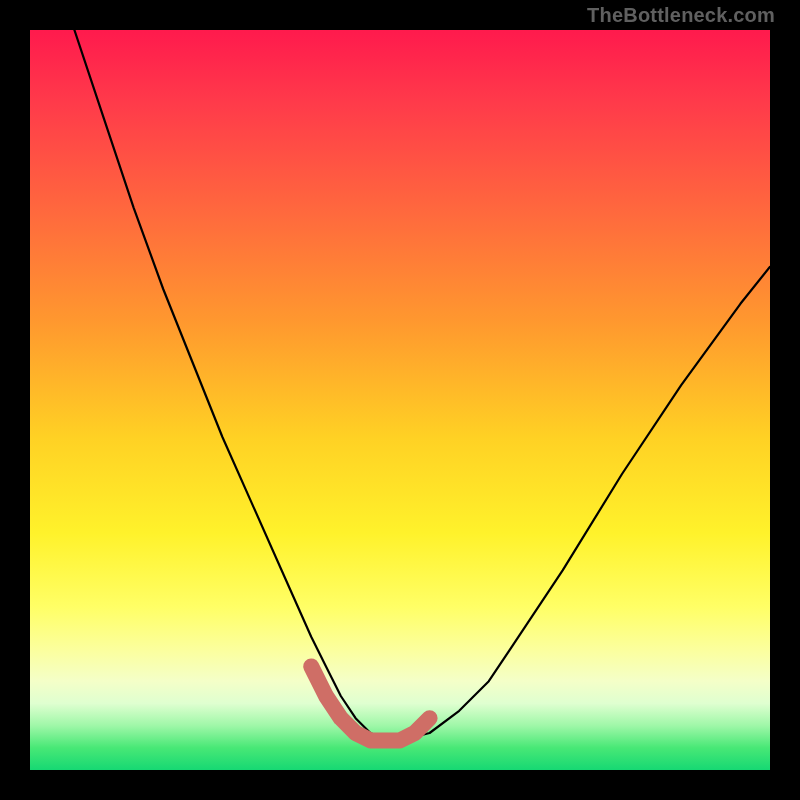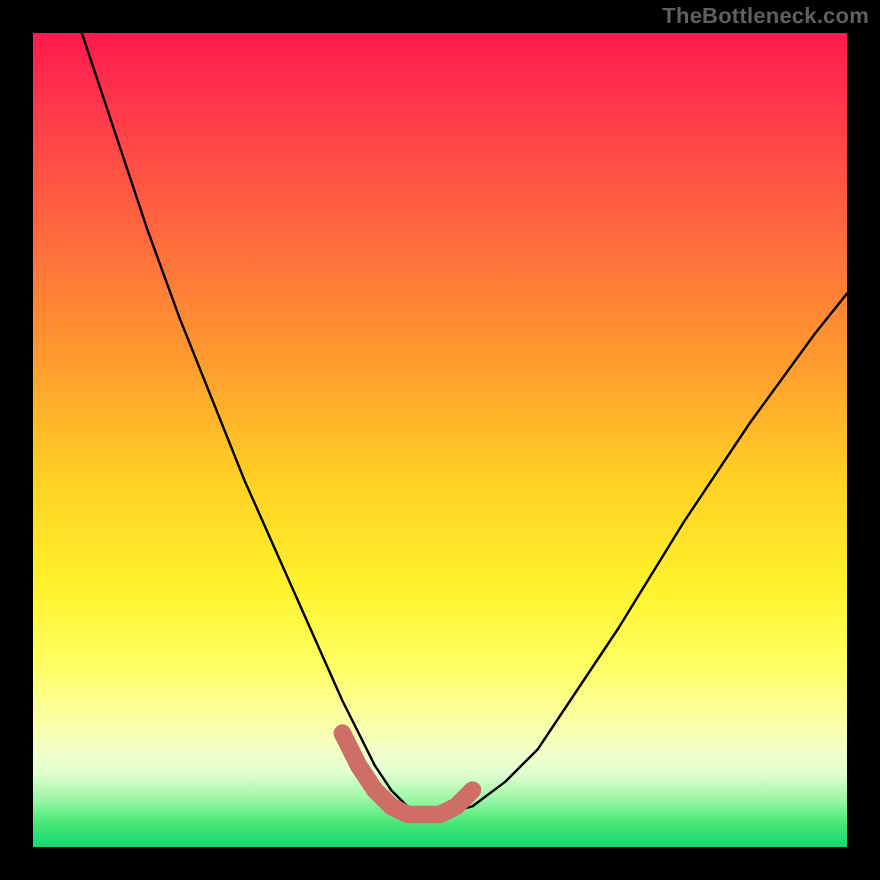--- a/index.html
+++ b/index.html
@@ -13,21 +13,21 @@
   }
   .stage {
     position: relative;
     width: 800px;
     height: 800px;
     background: #000;
   }
   .watermark {
     position: absolute;
     top: 4px;
-    right: 10px;
+    right: 25px;
     font-size: 20px;
     font-weight: 600;
     color: #606060;
     letter-spacing: 0.2px;
     user-select: none;
   }
   .plot-frame {
     position: absolute;
     left: 30px;
     top: 30px;

